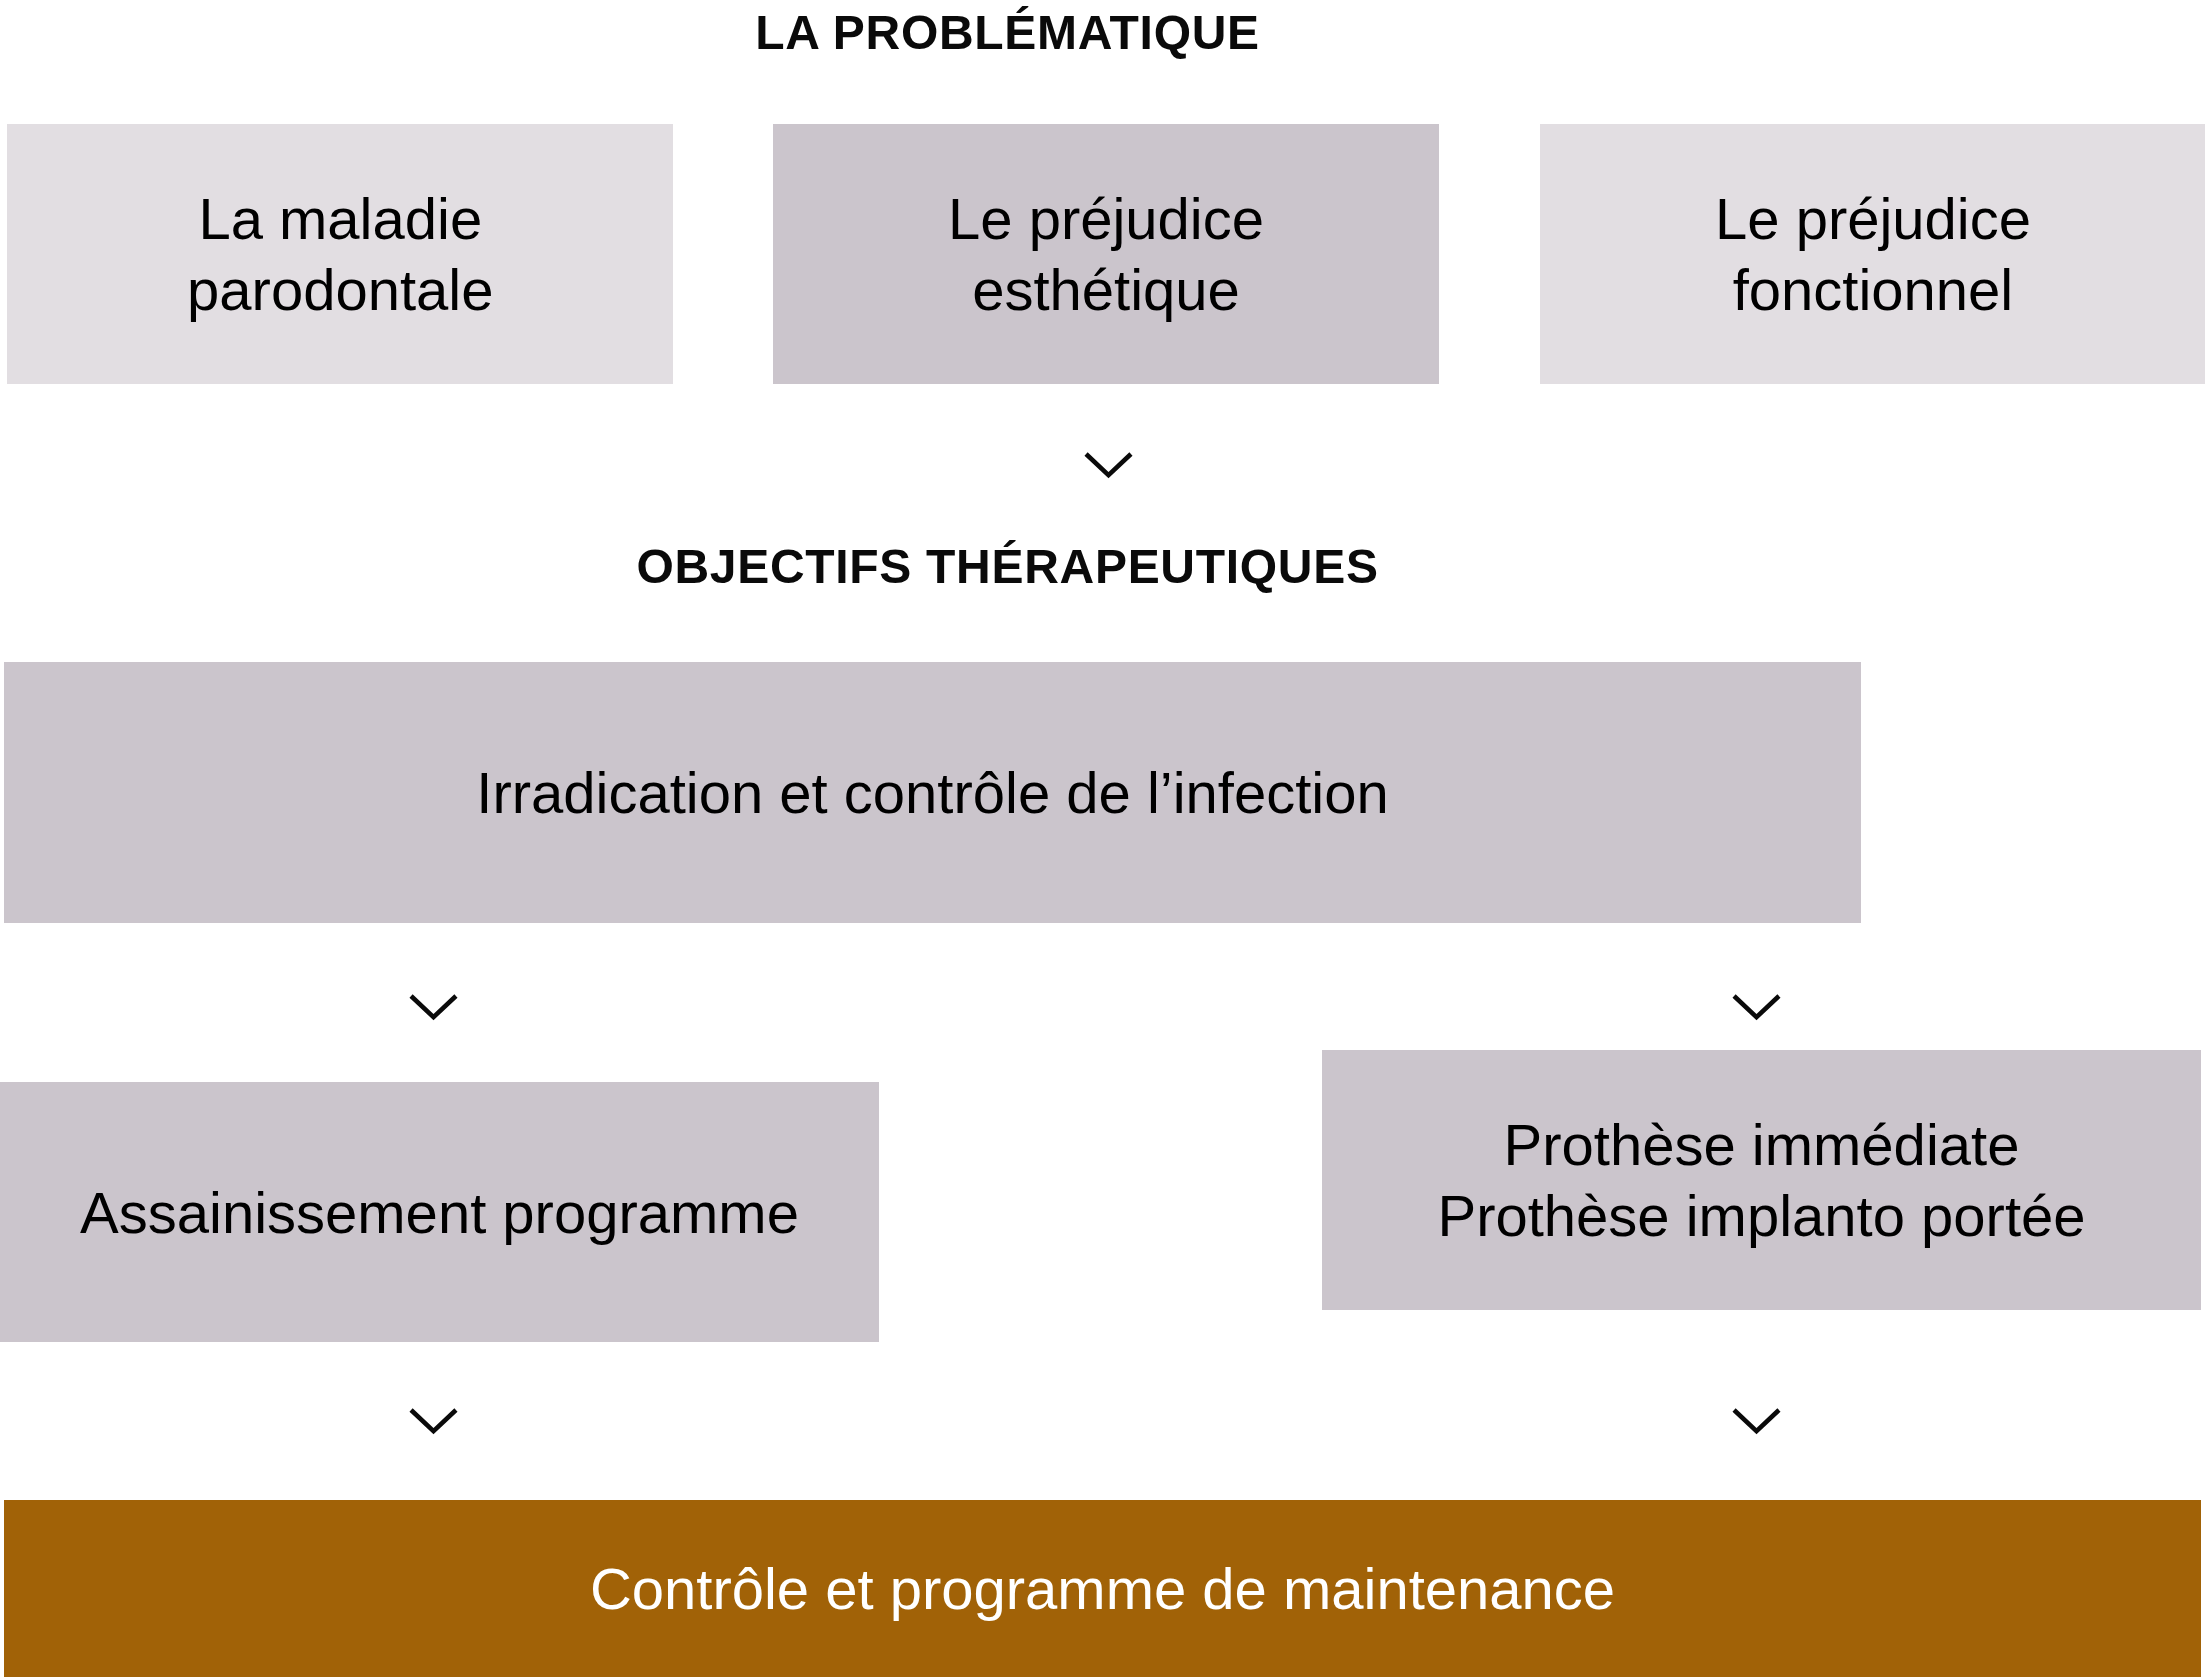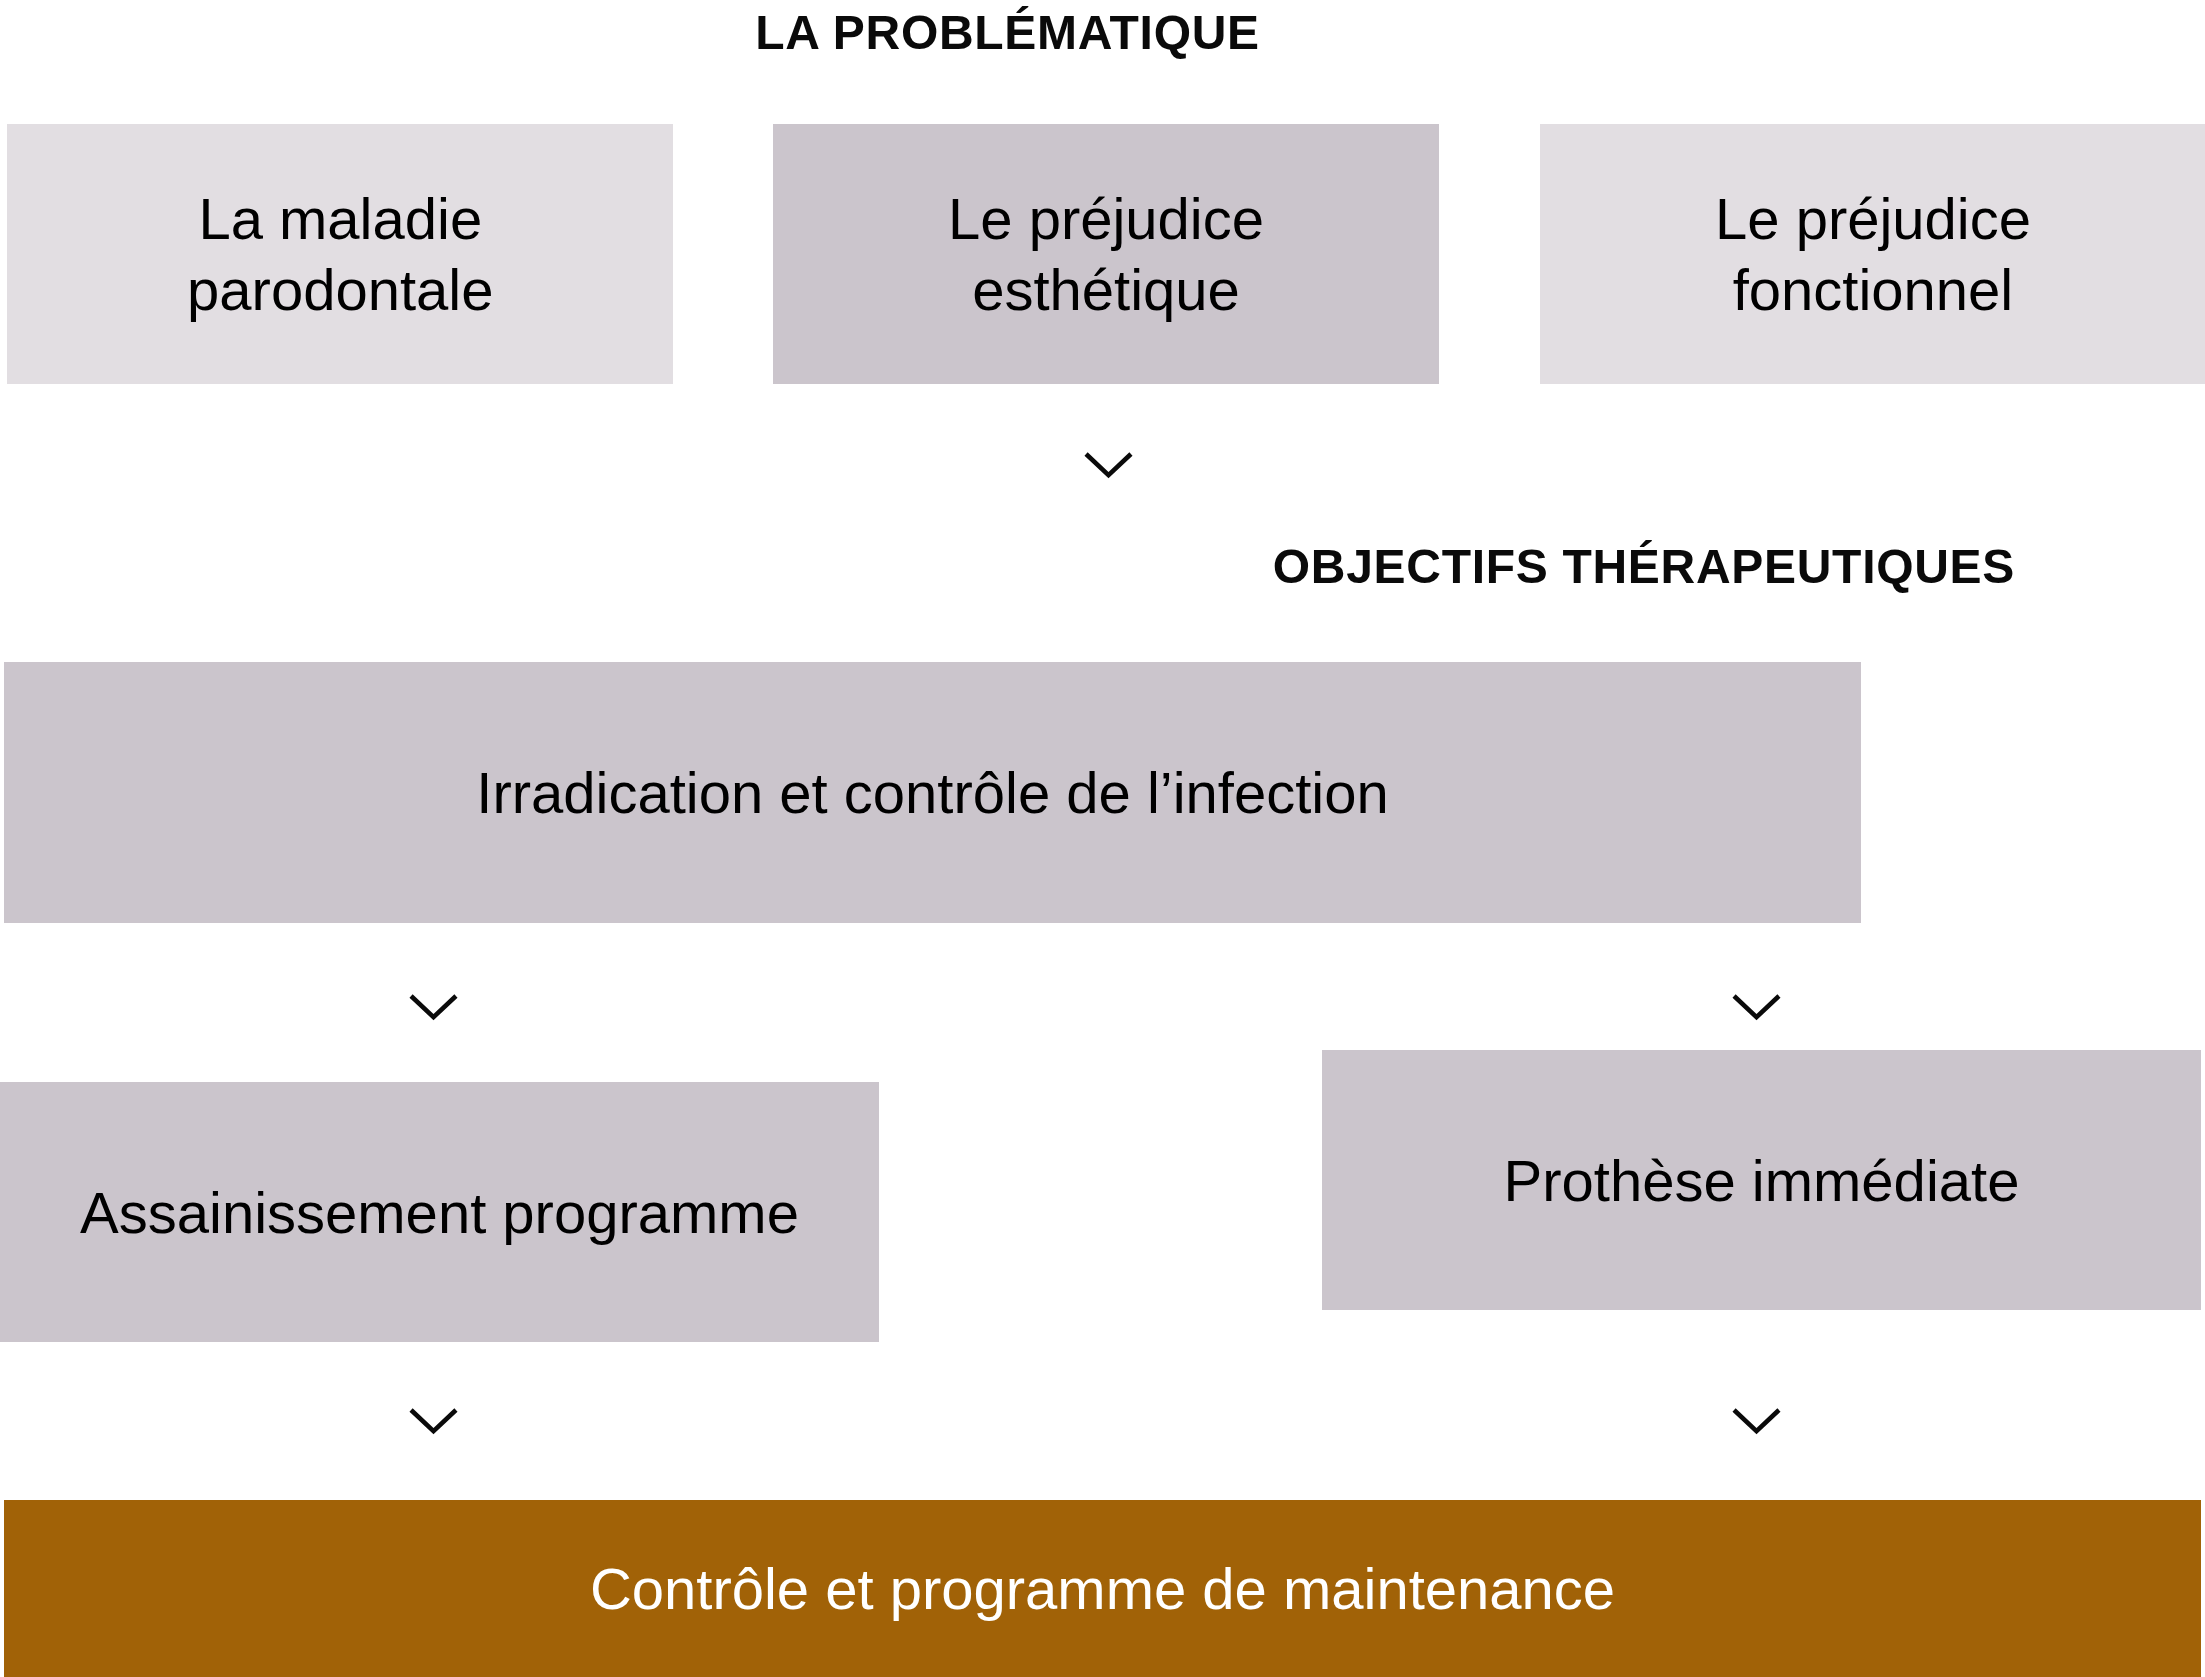--- a/index.html
+++ b/index.html
@@ -30,21 +30,21 @@
   <span>Le préjudice</span>
   <span>fonctionnel</span>
 </div>
 
 <div class="abs arrow" style="left:1082px;top:450px;">
   <svg width="53" height="33" viewBox="0 0 80 50">
       <polyline points="6,6 40,38 74,6" fill="none" stroke="#0a0a0a" stroke-width="7"></polyline>
     </svg>
 </div>
 
-<div class="abs heading" style="top:539px;text-align:right;">OBJECTIFS THÉRAPEUTIQUES</div>
+<div class="abs heading" style="top:539px;">OBJECTIFS THÉRAPEUTIQUES</div>
 
 <div class="abs box mid" style="left:4px;top:662px;width:1857px;height:261px;">
   <span>Irradication et contrôle de l’infection</span>
 </div>
 
 <div class="abs arrow" style="left:407px;top:992px;">
   <svg width="53" height="33" viewBox="0 0 80 50">
       <polyline points="6,6 40,38 74,6" fill="none" stroke="#0a0a0a" stroke-width="7"></polyline>
     </svg>
 </div>
@@ -52,20 +52,21 @@
   <svg width="53" height="33" viewBox="0 0 80 50">
       <polyline points="6,6 40,38 74,6" fill="none" stroke="#0a0a0a" stroke-width="7"></polyline>
     </svg>
 </div>
 
 <div class="abs box mid" style="left:0px;top:1082px;width:879px;height:260px;">
   <span>Assainissement programme</span>
 </div>
 <div class="abs box mid" style="left:1322px;top:1050px;width:879px;height:260px;">
   <span>Prothèse immédiate</span>
+  <span>Prothèse implanto portée</span>
 </div>
 
 <div class="abs arrow" style="left:407px;top:1406px;">
   <svg width="53" height="33" viewBox="0 0 80 50">
       <polyline points="6,6 40,38 74,6" fill="none" stroke="#0a0a0a" stroke-width="7"></polyline>
     </svg>
 </div>
 <div class="abs arrow" style="left:1730px;top:1406px;">
   <svg width="53" height="33" viewBox="0 0 80 50">
       <polyline points="6,6 40,38 74,6" fill="none" stroke="#0a0a0a" stroke-width="7"></polyline>

